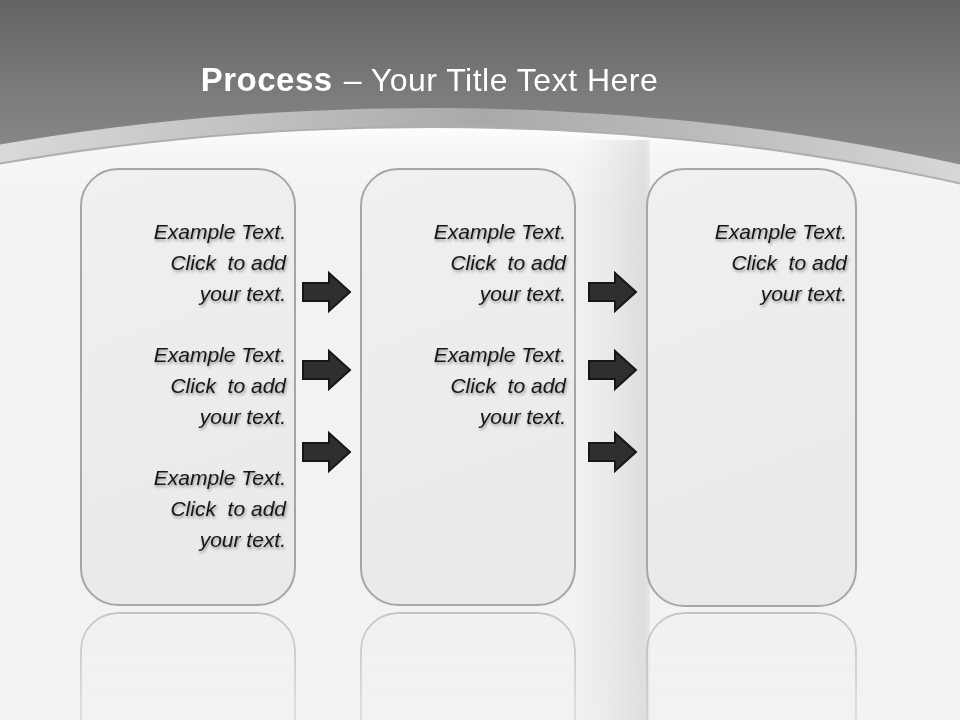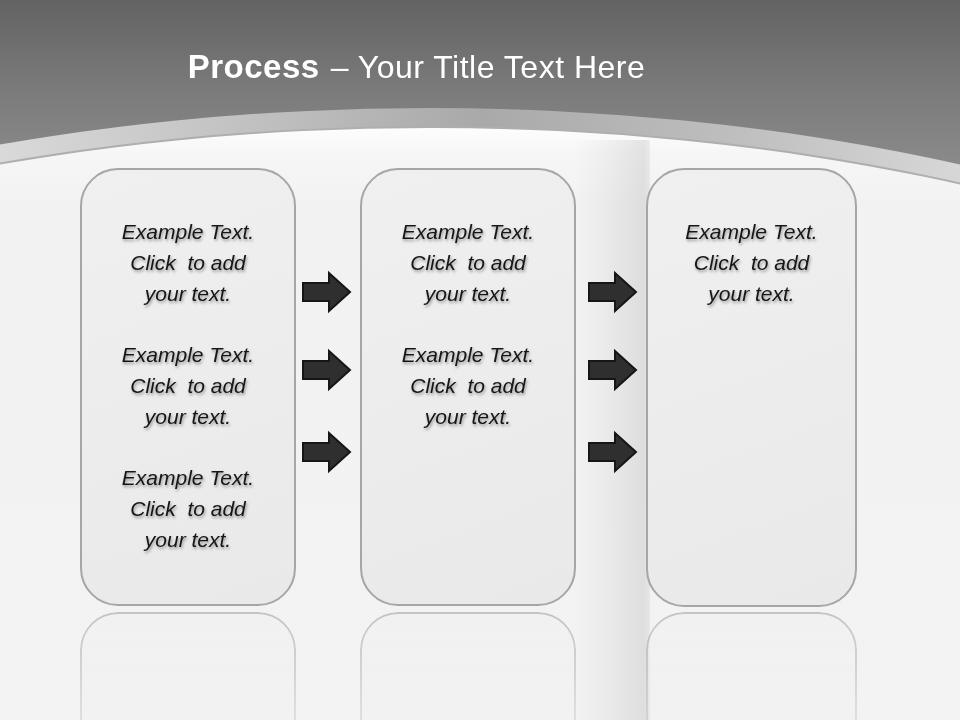--- a/index.html
+++ b/index.html
@@ -26,33 +26,33 @@
     border:2px solid #aeaeae;
     background:linear-gradient(180deg,#fdfdfd 0%,#f6f6f6 2%,#f2f2f2 6%,#f4f4f4 100%);
     box-sizing:border-box;
   }
   .sheen-strip{
     position:absolute;left:574px;top:140px;width:76px;height:580px;
     background:linear-gradient(90deg,rgba(0,0,0,0) 0%,rgba(0,0,0,0.03) 40%,rgba(0,0,0,0.085) 92%,rgba(0,0,0,0.05) 100%);
     pointer-events:none;
   }
   .slide-title{
-    position:absolute;left:0;top:48px;width:833px;margin:0;
+    position:absolute;left:0;top:48px;width:833px;margin:13px;
     text-align:center;color:#ffffff;font-weight:normal;
     letter-spacing:0.5px;
   }
   .title-keyword{font-weight:bold;font-size:33px;}
   .title-rest{font-size:32px;margin-left:11px;font-weight:400;}
   
   .process-box{
     position:absolute;box-sizing:border-box;
     width:216px;height:438px;top:168px;
     border:2px solid #a6a6a6;border-radius:38px;
     background:linear-gradient(160deg,#f0f0f0 0%,#ececec 55%,#e9e9e9 100%);
-    padding:46px 8px 0;text-align:center;
+    padding:46px 8px 0;text-align:right;
   }
   .box-1{left:80px;}
   .box-2{left:360px;}
   .box-3{left:646px;width:211px;height:439px;}
   .ph{
     margin:0;font-style:italic;font-size:21px;line-height:31px;
     color:#161616;white-space:pre-line;
     text-shadow:1px 2px 3px rgba(0,0,0,0.38);
   }
   .ph + .ph{margin-top:30px;}

